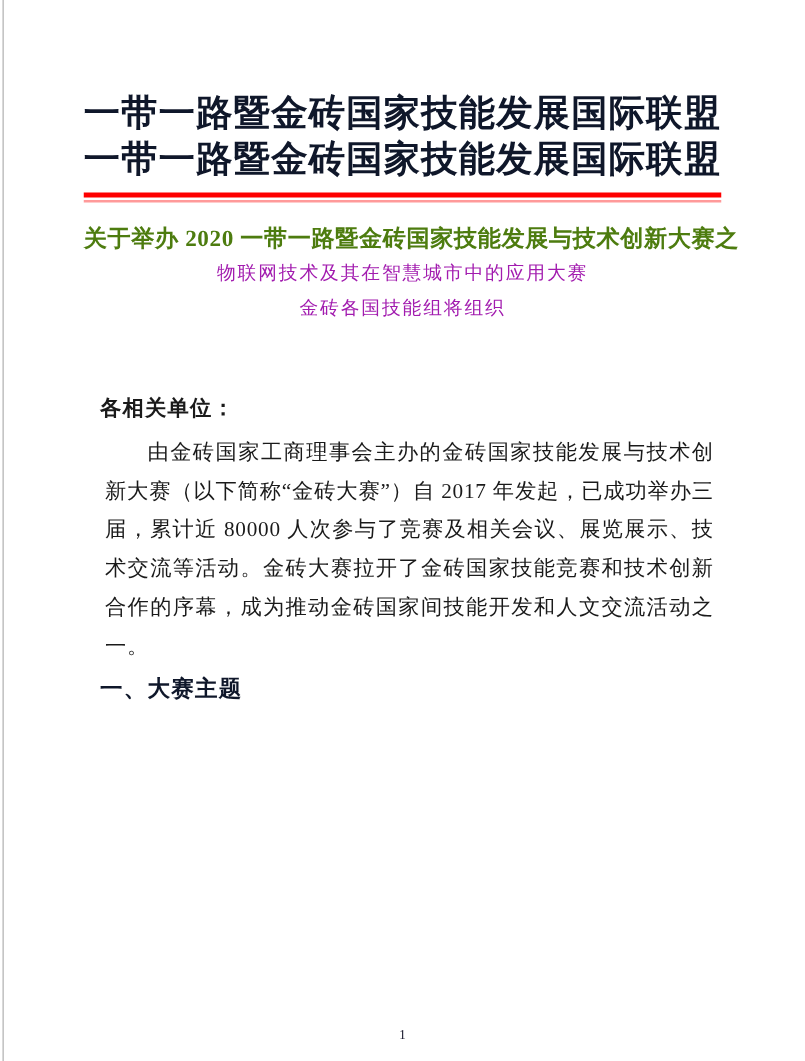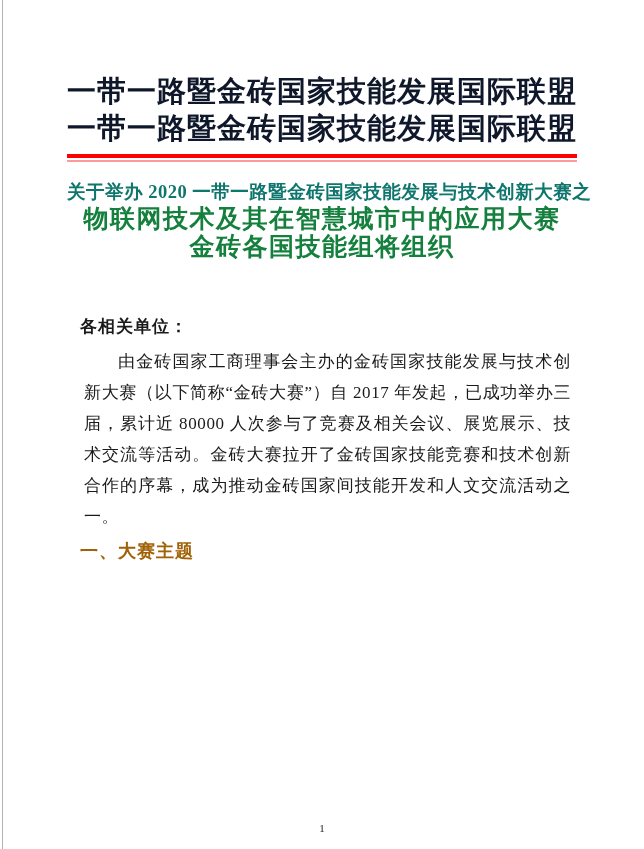--- a/index.html
+++ b/index.html
@@ -52,29 +52,29 @@
   
   .doc-title {
     margin-top: 18px;
     text-align: center;
   }
   .doc-title-sub {
     font-weight: bold;
     font-size: 18.5px;
     line-height: 25px;
     letter-spacing: 0.5px;
-    color: #0f766e;
+    color: #4d7c0f;
     white-space: nowrap;
   }
   .doc-title-main {
-    font-weight: bold;
-    font-size: 25px;
+    font-weight: normal;
+    font-size: 15px;
     line-height: 28px;
     letter-spacing: 1.5px;
-    color: #15803d;
+    color: #a21caf;
   }
   
   .doc-body {
     margin-top: 50px;
     padding: 0 2px 0 13px;
     font-size: 17px;
     line-height: 31px;
     letter-spacing: 0.6px;
     text-align: justify;
   }
@@ -87,21 +87,21 @@
     margin: 4px;
     text-indent: 2em;
   }
   .section-heading {
     margin: 0;
     font-family: "Liberation Sans", "DejaVu Sans", sans-serif;
     font-weight: bold;
     font-size: 18px;
     line-height: 31px;
     letter-spacing: 1px;
-    color: #a16207;
+    color: #0f172a;
   }
   .page-footer {
     position: absolute;
     left: 0;
     right: 0;
     bottom: 13px;
     text-align: center;
   }
   .page-num {
     font-size: 11px;

